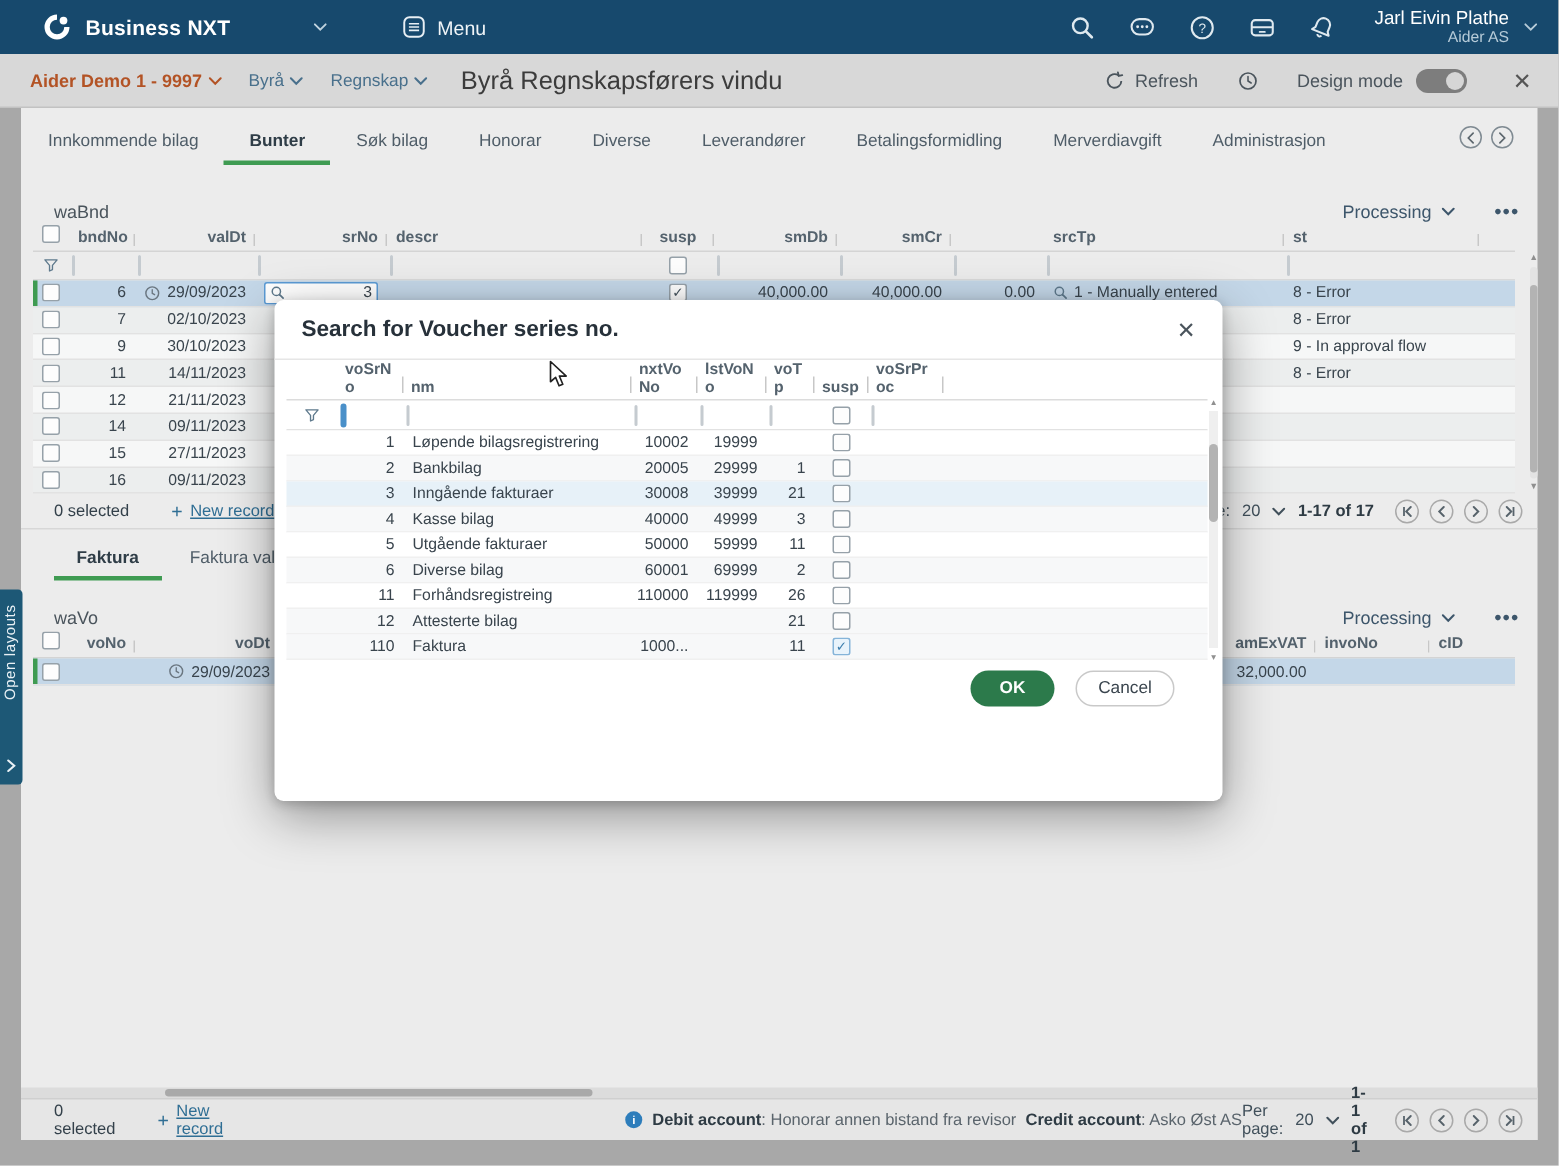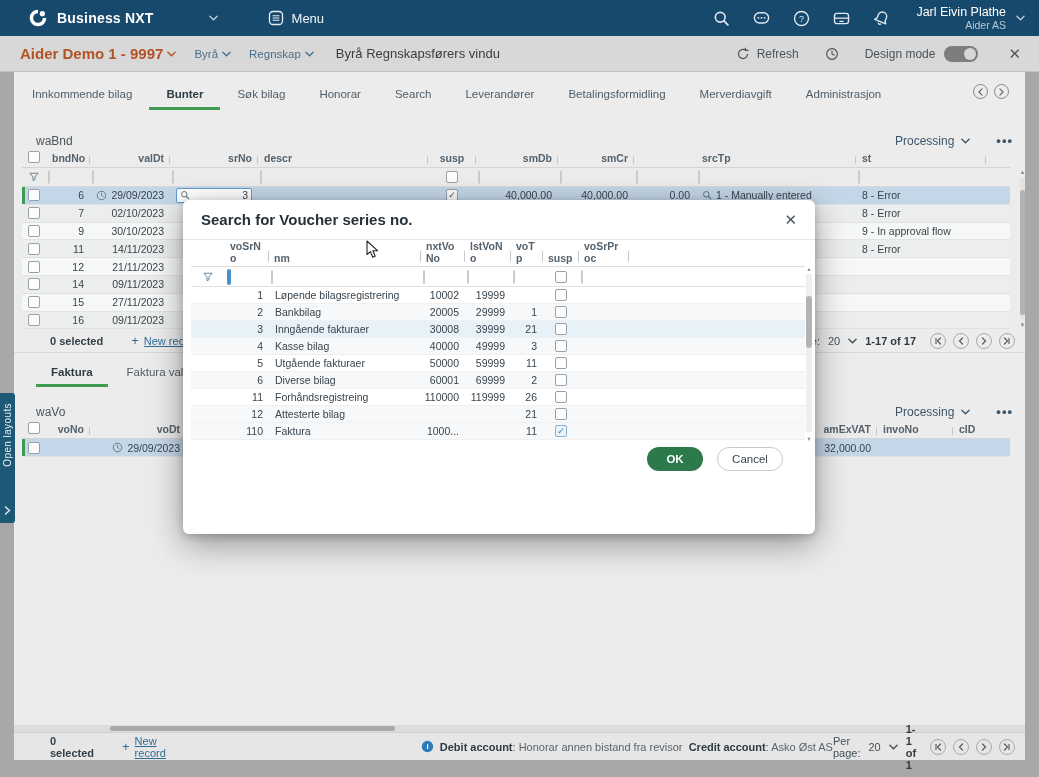--- a/index.html
+++ b/index.html
@@ -21,23 +21,23 @@
   .top-icons .ic svg { width:17px; height:17px; color:#dfe9ef; }
   .userbox { display:flex; align-items:center; gap:10px; margin:0 14px 0 26px; }
   .user-texts { text-align:right; line-height:1.15; }
   .user-name { font-size:12.5px; color:#ffffff; }
   .user-org  { font-size:10.5px; color:#b6cbd8; }
   .userbox .chev { color:#b6cbd8; }
 
   
   .ctxbar { position:absolute; left:0; top:36px; width:1039px; height:36px; background:#d8d8d8; display:flex; align-items:center; border-bottom:1px solid #c2c2c2; }
   .ctx-left { display:flex; align-items:center; gap:8px; padding-left:20px; }
-  .ctx-company { color:#b35325; font-weight:bold; font-size:15px; display:flex; align-items:center; gap:4px; }
+  .ctx-company { color:#b35325; font-weight:bold; font-size:12px; display:flex; align-items:center; gap:4px; }
   .ctx-link { color:#49708c; font-size:11.5px; display:flex; align-items:center; gap:4px; margin-left:10px; }
-  .ctx-title { color:#3c3c3c; font-size:13px; margin-left:14px; }
+  .ctx-title { color:#3c3c3c; font-size:17px; margin-left:14px; }
   .chev svg { width:9px; height:6px; }
   .ctx-right { margin-left:auto; display:flex; align-items:center; gap:26px; padding-right:18px; color:#4a545c; }
   .refresh-btn { display:flex; align-items:center; gap:7px; font-size:12px; cursor:pointer; }
   .refresh-btn svg, .hist svg { width:14px; height:14px; }
   .designmode { display:flex; align-items:center; gap:9px; font-size:12px; }
   .toggle { width:34px; height:16px; border-radius:8px; background:#7d7d7d; position:relative; cursor:pointer; }
   .toggle .knob { position:absolute; right:2px; top:2px; width:12px; height:12px; border-radius:50%; background:#d6d6d6; }
   .ctx-close { font-size:15px; color:#555; cursor:pointer; margin-left:4px; }
 
   
@@ -88,21 +88,21 @@
   .lookup-cell .val { margin-left:auto; }
 
   
   .vscroll { position:absolute; right:-16px; top:20px; bottom:0; width:7px; }
   .vscroll .track { position:absolute; inset:10px 1px 10px 1px; background:#e3e3e3; border-radius:3px; }
   .vscroll .thumb { position:absolute; left:1px; right:1px; top:22px; bottom:14px; background:#b3b3b3; border-radius:3px; }
   .vscroll .arr { position:absolute; left:0; width:7px; font-size:6px; color:#8f8f8f; text-align:center; line-height:8px; }
 
   
   .tfoot { height:24px; display:flex; align-items:center; padding:0 10px 0 22px; border-bottom:1px solid #d7d7d7; }
-  .sel-count { font-weight:bold; color:#33404a; font-size:11px;margin-left:14px; }
+  .sel-count { font-weight:normal; color:#33404a; font-size:11px; }
   .new-record { display:flex; align-items:center; gap:5px; margin-left:28px; color:#2f6e94; cursor:pointer; }
   .new-record .plus { font-size:13px; } 
   .new-record .lbl { text-decoration:underline; font-size:11px; }
   .pager { margin-left:auto; display:flex; align-items:center; gap:8px; color:#41505b; font-size:11px; }
   .pager .chev svg { width:9px; height:6px; }
   .pager b { color:#2e3b44; }
   .pgbtns { display:flex; gap:7px; margin-left:6px; }
   .pgbtn { width:16px; height:16px; border-radius:50%; border:1px solid #a9a9a9; display:flex; align-items:center; justify-content:center; color:#57636b; background:transparent; cursor:pointer; }
   .pgbtn svg { width:8px; height:8px; }
 
@@ -282,21 +282,21 @@
   </div>
 </div>
 
 <div class="panel">
   <div class="tabstrip">
 
     <div class="mtab">Innkommende bilag</div>
       <div class="mtab active">Bunter</div>
       <div class="mtab">Søk bilag</div>
       <div class="mtab">Honorar</div>
-      <div class="mtab">Search</div>
+      <div class="mtab">Diverse</div>
       <div class="mtab">Leverandører</div>
       <div class="mtab">Betalingsformidling</div>
       <div class="mtab">Merverdiavgift</div>
       <div class="mtab">Administrasjon</div>
       <div class="tabnav">
       <span class="circ-btn">
           <svg viewBox="0 0 8 10">
             <path d="M6 1L2 5l4 4" fill="none" stroke="currentColor" stroke-width="1.4" stroke-linecap="round"></path>
           </svg>
         </span>

